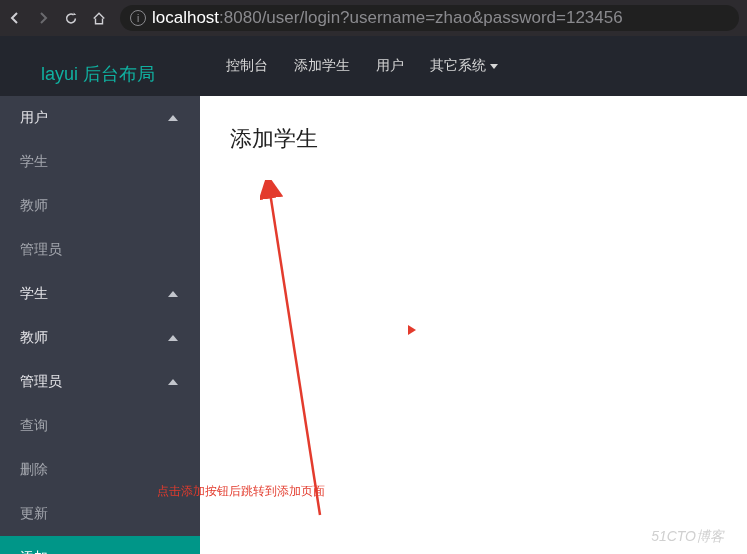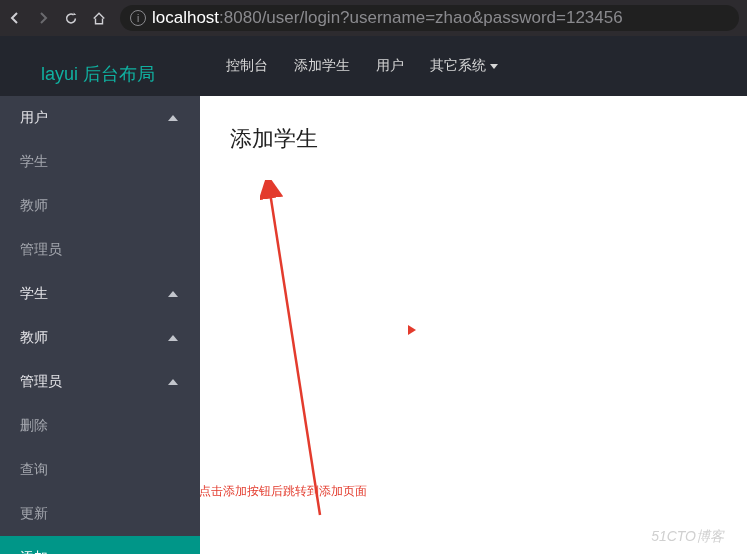--- a/index.html
+++ b/index.html
@@ -72,21 +72,21 @@
     }
     .page-title { font-size:22px; font-weight:400; color:#222; }
 
     
     .anno-arrow {
       position:absolute; left:260px; top:180px;
       pointer-events:none;
     }
     .anno-text {
       position:absolute; left:157px; top:483px;
-      color:#e33b2d; font-size:12px;margin-left:42px;
+      color:#e33b2d; font-size:12px;
     }
 
     
     .tri-right-red {
       position:absolute; left:408px; top:325px;
       width:0;height:0;
       border-top:5px solid transparent;
       border-bottom:5px solid transparent;
       border-left:8px solid #e33b2d;
     }
@@ -172,24 +172,24 @@
       </li>
       <li class="menu-item menu-group">
         <span>教师</span>
         <span class="arrow-up"></span>
       </li>
       <li class="menu-item menu-group">
         <span>管理员</span>
         <span class="arrow-up"></span>
       </li>
       <li class="menu-item menu-sub">
+        <span>查询</span>
+      </li>
+      <li class="menu-item menu-sub">
         <span>删除</span>
-      </li>
-      <li class="menu-item menu-sub">
-        <span>查询</span>
       </li>
       <li class="menu-item menu-sub">
         <span>更新</span>
       </li>
       <li class="menu-item menu-sub active">
         <span>添加</span>
       </li>
     </ul>
   </div>
   <div class="main">

